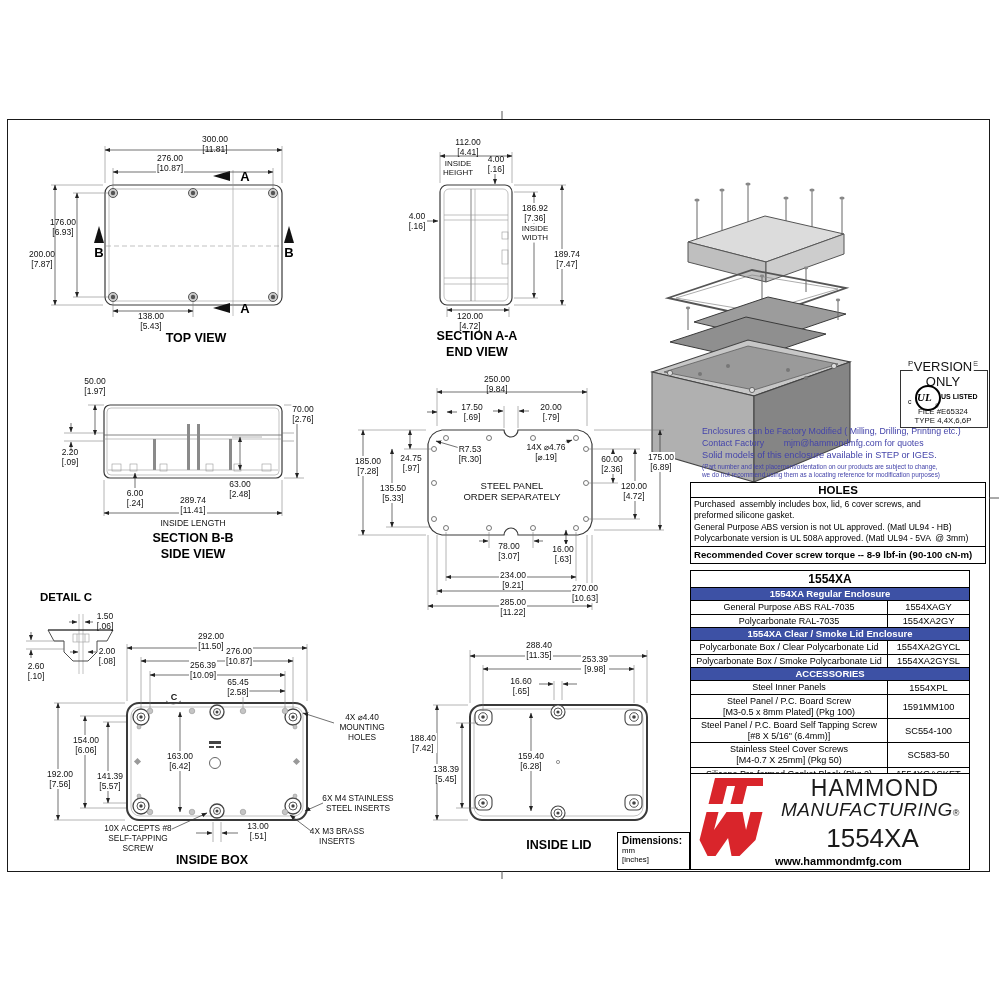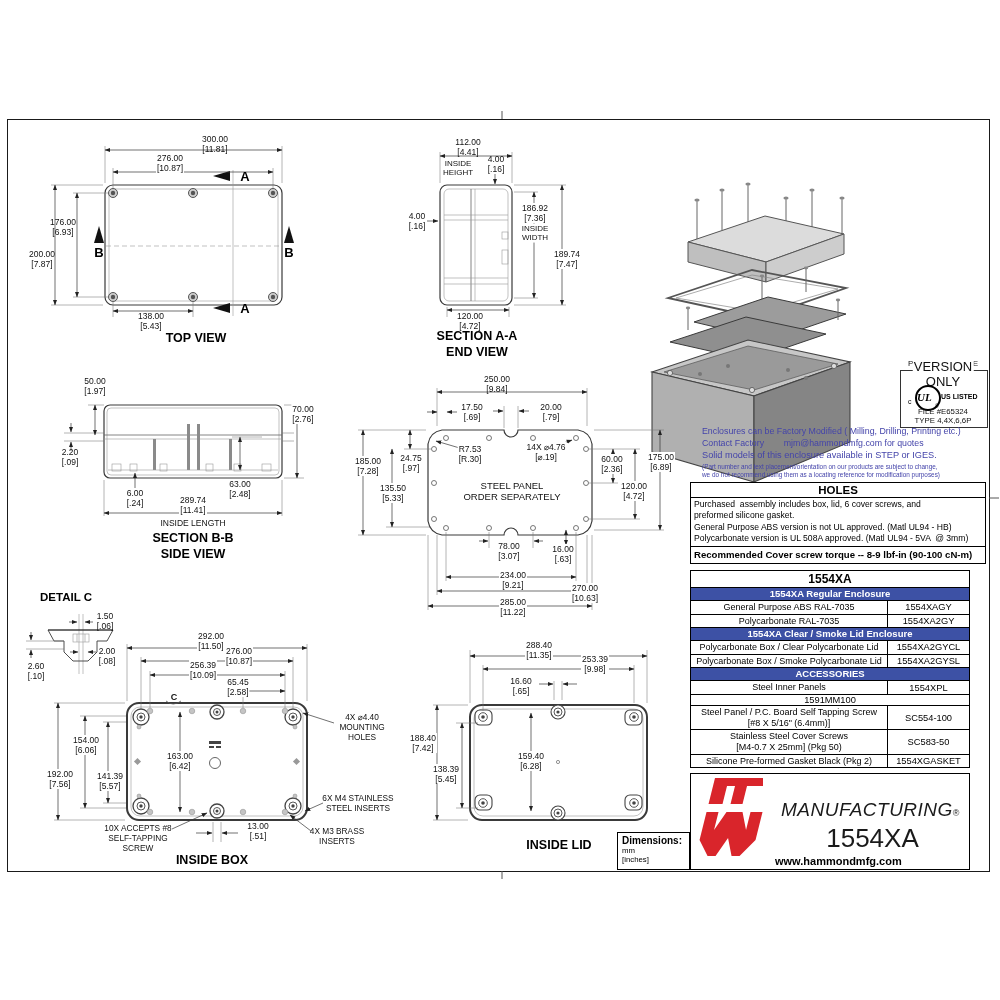--- a/index.html
+++ b/index.html
@@ -612,20 +612,22 @@
     <div class="pt-row">
       <div class="pt-desc">Polycarbonate Box / Smoke Polycarbonate Lid</div>
       <div class="pt-part">1554XA2GYSL</div>
     </div>
     <div class="pt-sec">ACCESSORIES</div>
     <div class="pt-row">
       <div class="pt-desc">Steel Inner Panels</div>
       <div class="pt-part">1554XPL</div>
     </div>
     <div class="pt-row">
+      <div class="pt-desc">Steel Panel / P.C. Board Screw
+[M3-0.5 x 8mm Plated]  (Pkg 100)</div>
       <div class="pt-part">1591MM100</div>
     </div>
     <div class="pt-row">
       <div class="pt-desc">Steel Panel / P.C. Board Self Tapping Screw
 [#8 X 5/16" (6.4mm)]</div>
       <div class="pt-part">SC554-100</div>
     </div>
     <div class="pt-row">
       <div class="pt-desc">Stainless Steel Cover Screws
 [M4-0.7 X 25mm] (Pkg 50)</div>
@@ -637,20 +639,21 @@
     </div>
   </div>
 
   <div class="logoblk"></div>
   <svg width="66" height="90" viewBox="0 0 66 90" style="position:absolute;left:697px;top:778px;z-index:3">
     <g transform="skewX(-14) translate(14,0)" fill="#d9252b">
       <path d="M4,0 H60 V8 H38 V26 H26 V8 H18 V26 H4 Z"></path>
       <path d="M4,34 H16 V52 L24,34 H40 L48,52 V34 H60 V62 L48,78 H40 L32,60 24,78 H16 L4,62 Z"></path>
     </g>
   </svg>
+  <div class="brand1">HAMMOND</div>
   <div class="brand2"><span>MANUFACTURING</span><span style="font-size:9px;font-style:normal">®</span></div>
   <div class="model">1554XA</div>
   <div class="site">www.hammondmfg.com</div>
 
   <div class="dimsbox">
     <div class="db1">Dimensions:</div>
     <div class="db2">mm</div>
     <div class="db2">[inches]</div>
   </div>
 </div>

